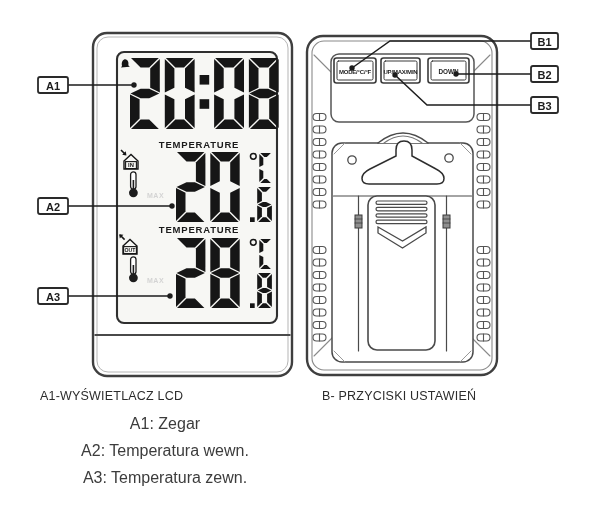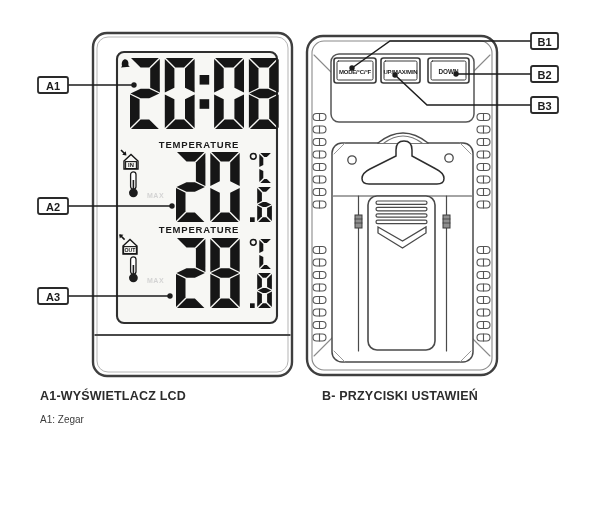--- a/index.html
+++ b/index.html
@@ -3,22 +3,22 @@
 <meta charset="utf-8">
 <style>
   html,body{margin:0;padding:0;background:#fff;}
   .canvas{position:relative;width:600px;height:532px;background:#ffffff;overflow:hidden;
           font-family:"Liberation Sans",sans-serif;}
   svg{font-family:"Liberation Sans",sans-serif;}
   .legend{position:absolute;left:0;top:389px;width:600px;}
   .legend .col{position:absolute;top:0;}
   .col-left{left:40px;width:250px;}
   .col-right{left:300px;width:291px;margin-left:22px;}
-  .legend h3{font-size:12.5px;font-weight:bold;margin:0 0 10px 0;color:#2c2c2c;letter-spacing:.2px;}
-  .legend p{font-size:10px;line-height:1.32;margin:0 0 6px 0;color:#3c3c3c;}
+  .legend h3{font-size:12.5px;font-weight:normal;margin:0 0 10px 0;color:#2c2c2c;letter-spacing:.2px;}
+  .legend p{font-size:16px;line-height:1.32;margin:0 0 6px 0;color:#3c3c3c;text-align:center;}
   .legend p b{color:#2a2a2a;}
 </style>
 </head>
 <body>
 
 <div class="canvas">
 
   <svg id="diagram" width="600" height="390" viewBox="0 0 600 390">
 
     <g>
@@ -316,18 +316,20 @@
         <text x="544.5" y="109.5" font-size="11" font-weight="bold" text-anchor="middle" fill="#1d1d1d">B3</text>
       </g>
     </g>
   </svg>
 
   
   <div class="legend">
     <div class="col col-left">
       <h3>A1-WYŚWIETLACZ LCD</h3>
       <p>A1: Zegar</p>
+      <p>A2: Temperatura wewn.</p>
+      <p>A3: Temperatura zewn.</p>
     </div>
     <div class="col col-right">
       <h3>B- PRZYCISKI USTAWIEŃ</h3>
     </div>
   </div>
 </div>
 
 </body></html>

